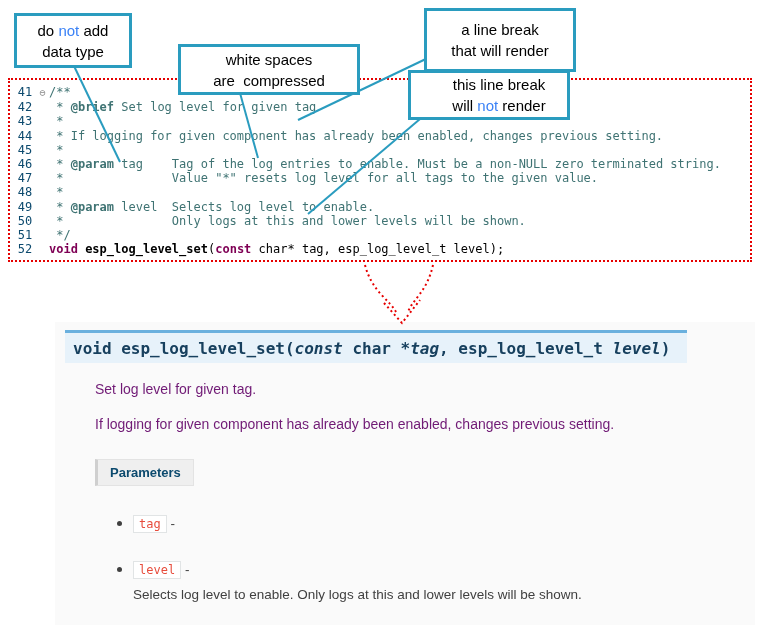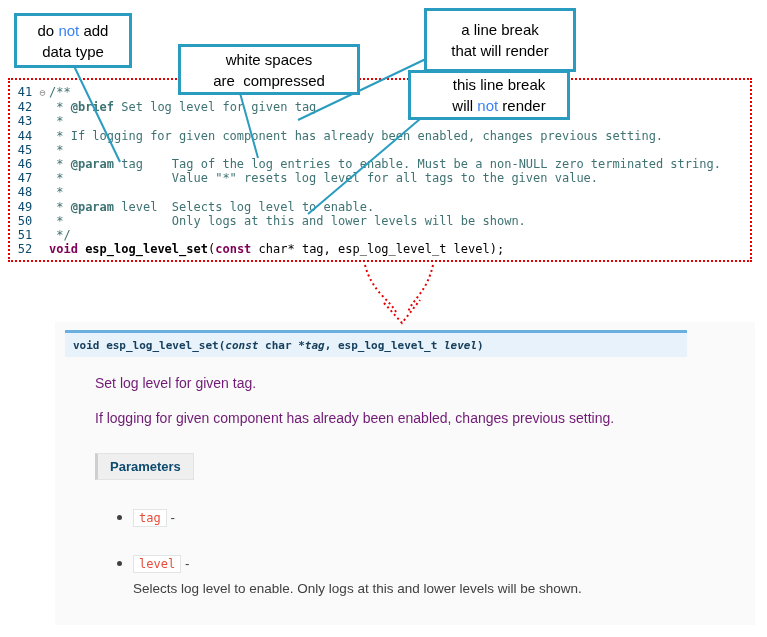--- a/index.html
+++ b/index.html
@@ -26,21 +26,21 @@
   .lnum{display:inline-block;width:22px;text-align:center;color:#0c4a6e;}
   .fold{display:inline-block;width:13px;text-align:center;color:#8a8a8a;font-size:10px;}
   .cmt{color:#3f7373;}
   .tag{color:#3f7373;font-weight:bold;text-align:center;}
   .kw{color:#7f0055;font-weight:bold;}
   .fn{color:#000;font-weight:bold;}
 
   
   #doc-panel{position:absolute;left:55px;top:322px;width:700px;height:303px;background:#fafafa;z-index:1;box-sizing:border-box;}
   #signature{margin:8px 12px 0 10px;width:622px;box-sizing:border-box;background:#e7f2fa;border-top:3px solid #6ab0de;
-             padding:6px 8px 5px;font-family:"DejaVu Sans Mono","Liberation Mono",monospace;font-size:11px;font-weight:bold;color:#17405e;white-space:pre;}
+             padding:6px 8px 5px;font-family:"DejaVu Sans Mono","Liberation Mono",monospace;font-size:16px;font-weight:bold;color:#17405e;white-space:pre;}
   .sig-it{font-style:italic;}
   .sig-kw{font-weight:bold;}
   .sig-name{font-weight:bold;}
   .doc-p{margin:16px 12px 0 40px;font-size:14px;color:#701a75;line-height:1.5;}
   #doc-p2{margin-top:14px;}
   #params-label{display:inline-block;margin:24px 0 0 40px;background:#efefef;border:1px solid #e3e3e3;border-left:3px solid #cfcfcf;
                 padding:5px 12px;font-size:13px;font-weight:bold;color:#0c4a6e;}
   ul.params{list-style:disc;margin:20px 0 0 0;padding-left:78px;}
   li.param-item{margin-bottom:28px;color:#404040;margin-top:28px;}
   .param-chip{font-family:"DejaVu Sans Mono","Liberation Mono",monospace;font-size:12px;color:#e74c3c;background:#fff;

